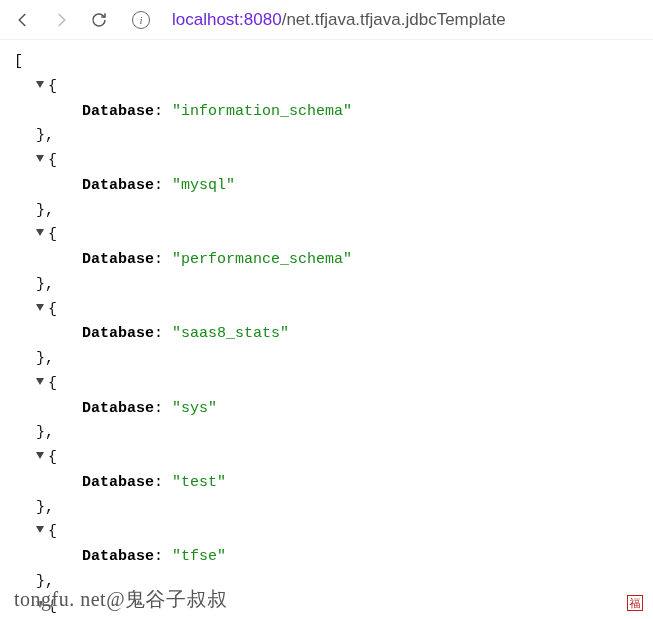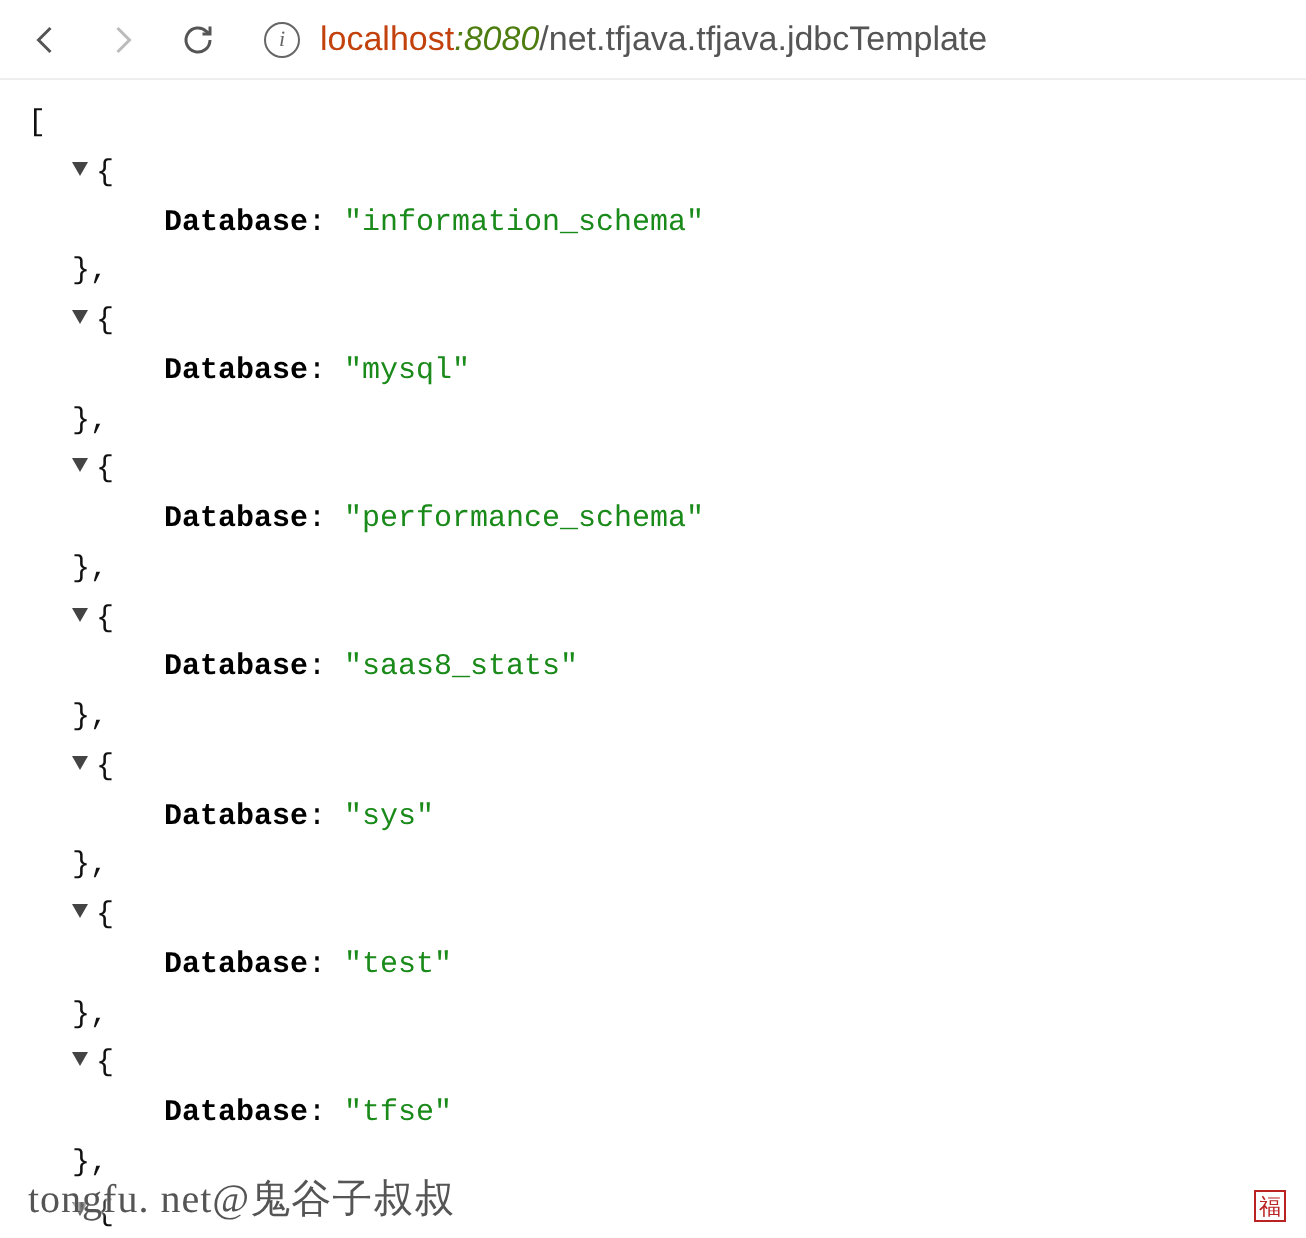--- a/index.html
+++ b/index.html
@@ -46,22 +46,22 @@
   .info-icon {
     width: 18px; height: 18px;
     border: 1.3px solid #666;
     border-radius: 50%;
     display: flex; align-items: center; justify-content: center;
     font-size: 11px; color: #666;
     font-family: Georgia, serif;
     font-style: italic;
     flex-shrink: 0;
   }
-  .url-host { color: #c2410c; }
-  .url-port { color: #4d7c0f; font-style: italic; }
+  .url-host { color: #6d28d9; margin-left: 12px; }
+  .url-port { color: #6d28d9; }
   .url-path { color: #555; }
 
   .json-view {
     padding: 10px 14px 40px 14px;
     font-family: Consolas, "Courier New", monospace;
     font-size: 15px;
     line-height: 1.65;
     color: #111;
   }
   .brk { color: #111; }

